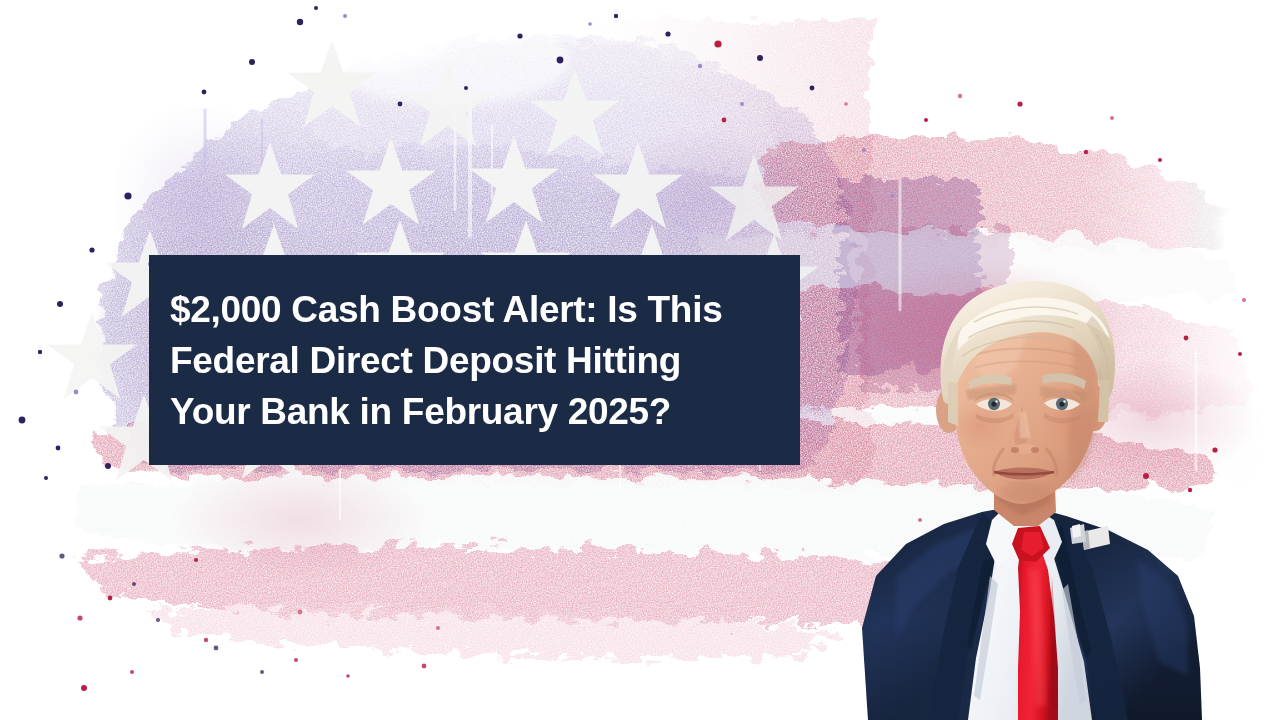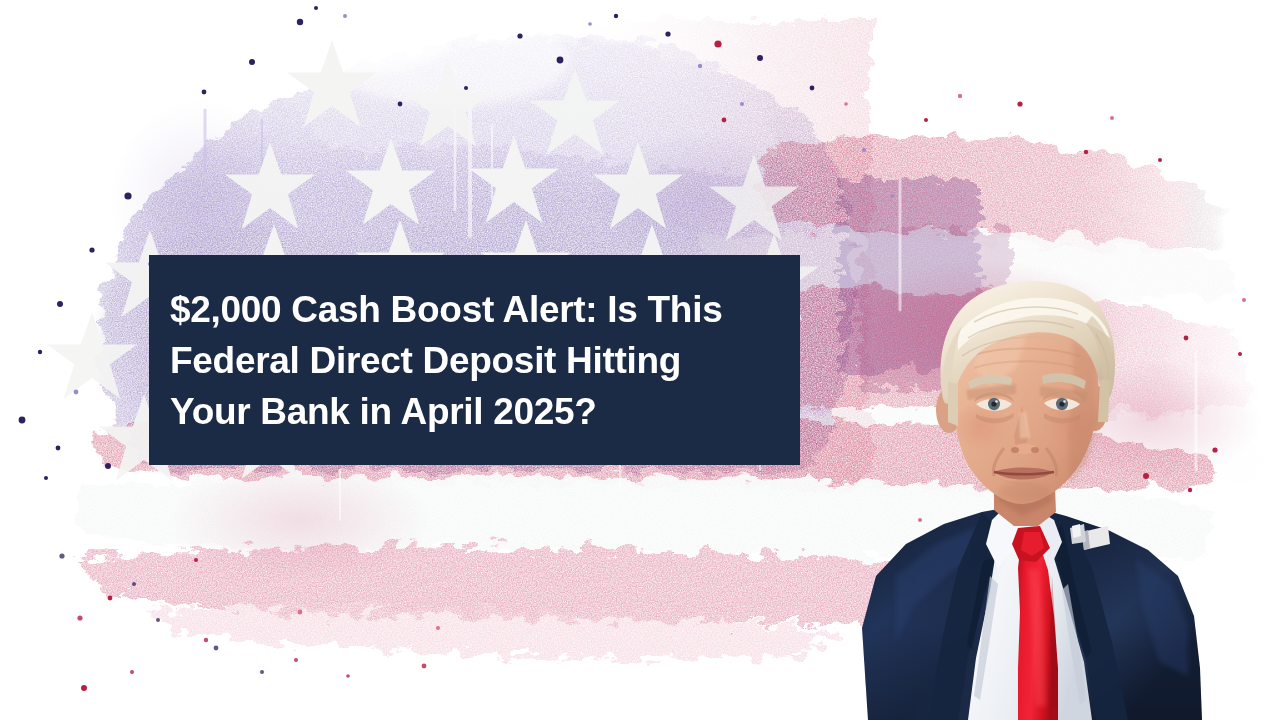--- a/index.html
+++ b/index.html
@@ -508,16 +508,16 @@
 
         <path fill="#ddcdb4" d="M212,106 L222,108 L222,150 L212,146 Z"></path>
         <path fill="#d4c2a6" d="M364,104 L374,104 L372,146 L362,146 Z"></path>
       </g>
     </svg>
   </div>
 
   <div id="headline-box">
     <span id="headline-text">$2,000 Cash Boost Alert: Is This
 Federal Direct Deposit Hitting
-Your Bank in April 2025?</span>
+Your Bank in February 2025?</span>
   </div>
 
 </div>
 
 </body></html>

